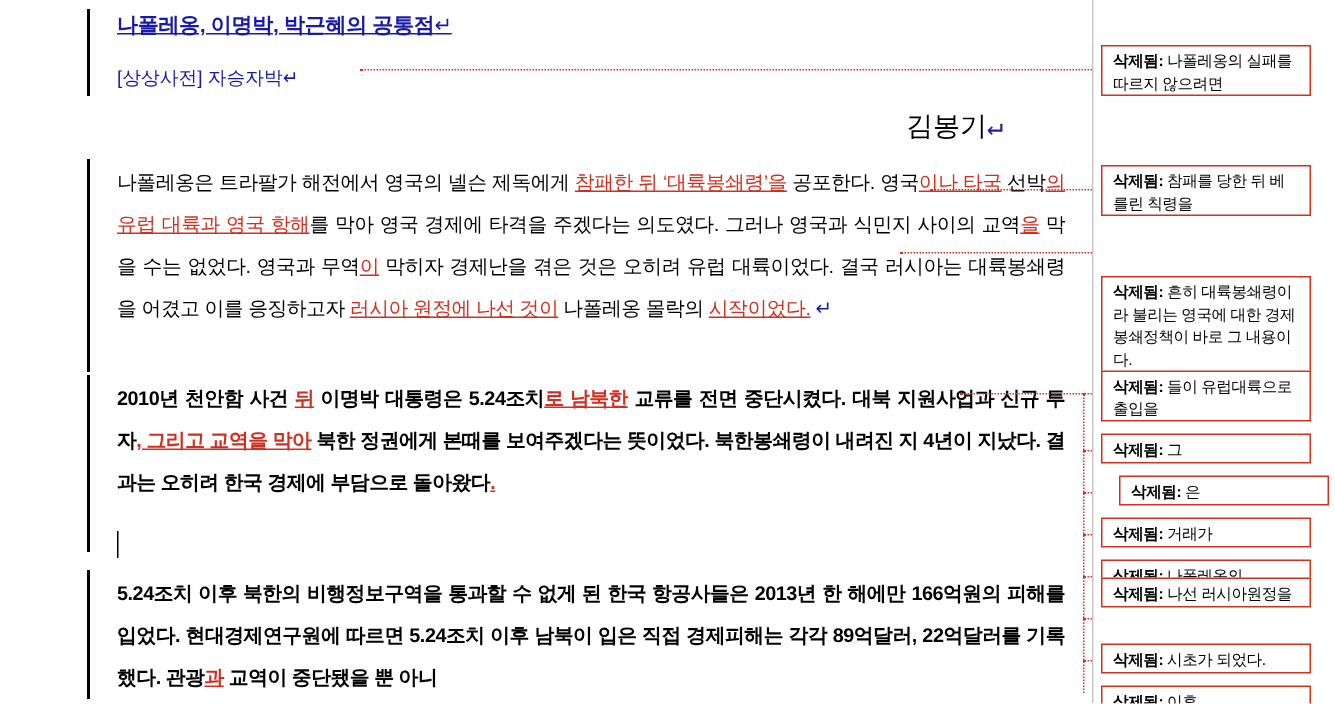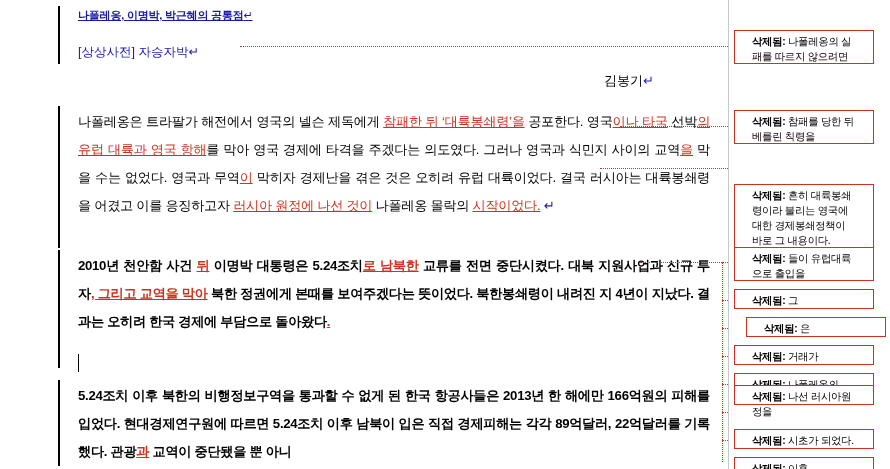--- a/index.html
+++ b/index.html
@@ -28,21 +28,21 @@
     top: 0;
     width: 728px;
     height: 469px;
     padding: 0;
   }
 
   .title {
     position: absolute;
     left: 78px;
     top: 8px;
-    font-size: 11px;
+    font-size: 14px;
     font-weight: bold;
     color: #1a1aa8;
     text-decoration: underline;
     white-space: nowrap;
     letter-spacing: -0.2px;
   }
   .title .pilcrow { color: #1a1aa8; font-weight: normal; }
 
   .subtitle {
     position: absolute;
@@ -50,23 +50,24 @@
     top: 44px;
     font-size: 12.5px;
     color: #1a1aa8;
     white-space: nowrap;
   }
 
   .byline {
     position: absolute;
     left: 604px;
     top: 72px;
-    font-size: 13px;
+    font-size: 18px;
     color: #000000;
     white-space: nowrap;
+    font-family: Liberation Mono, monospace;
   }
 
   
   .para {
     position: absolute;
     left: 78px;
     width: 632px;
     font-size: 13.2px;
     line-height: 28px;
     color: #000000;
@@ -115,21 +116,21 @@
   .balloon {
     position: absolute;
     left: 734px;
     width: 140px;
     box-sizing: border-box;
     border: 1px solid #d03020;
     background: #ffffff;
     font-size: 10.4px;
     line-height: 15px;
     color: #000000;
-    padding: 3px 17px;
+    padding: 3px 7px;
     letter-spacing: -0.3px;
   }
   .balloon b { font-weight: bold; }
 
   
   .conn {
     position: absolute;
     border-top: 1px dotted #d03020;
     height: 0;
   }

